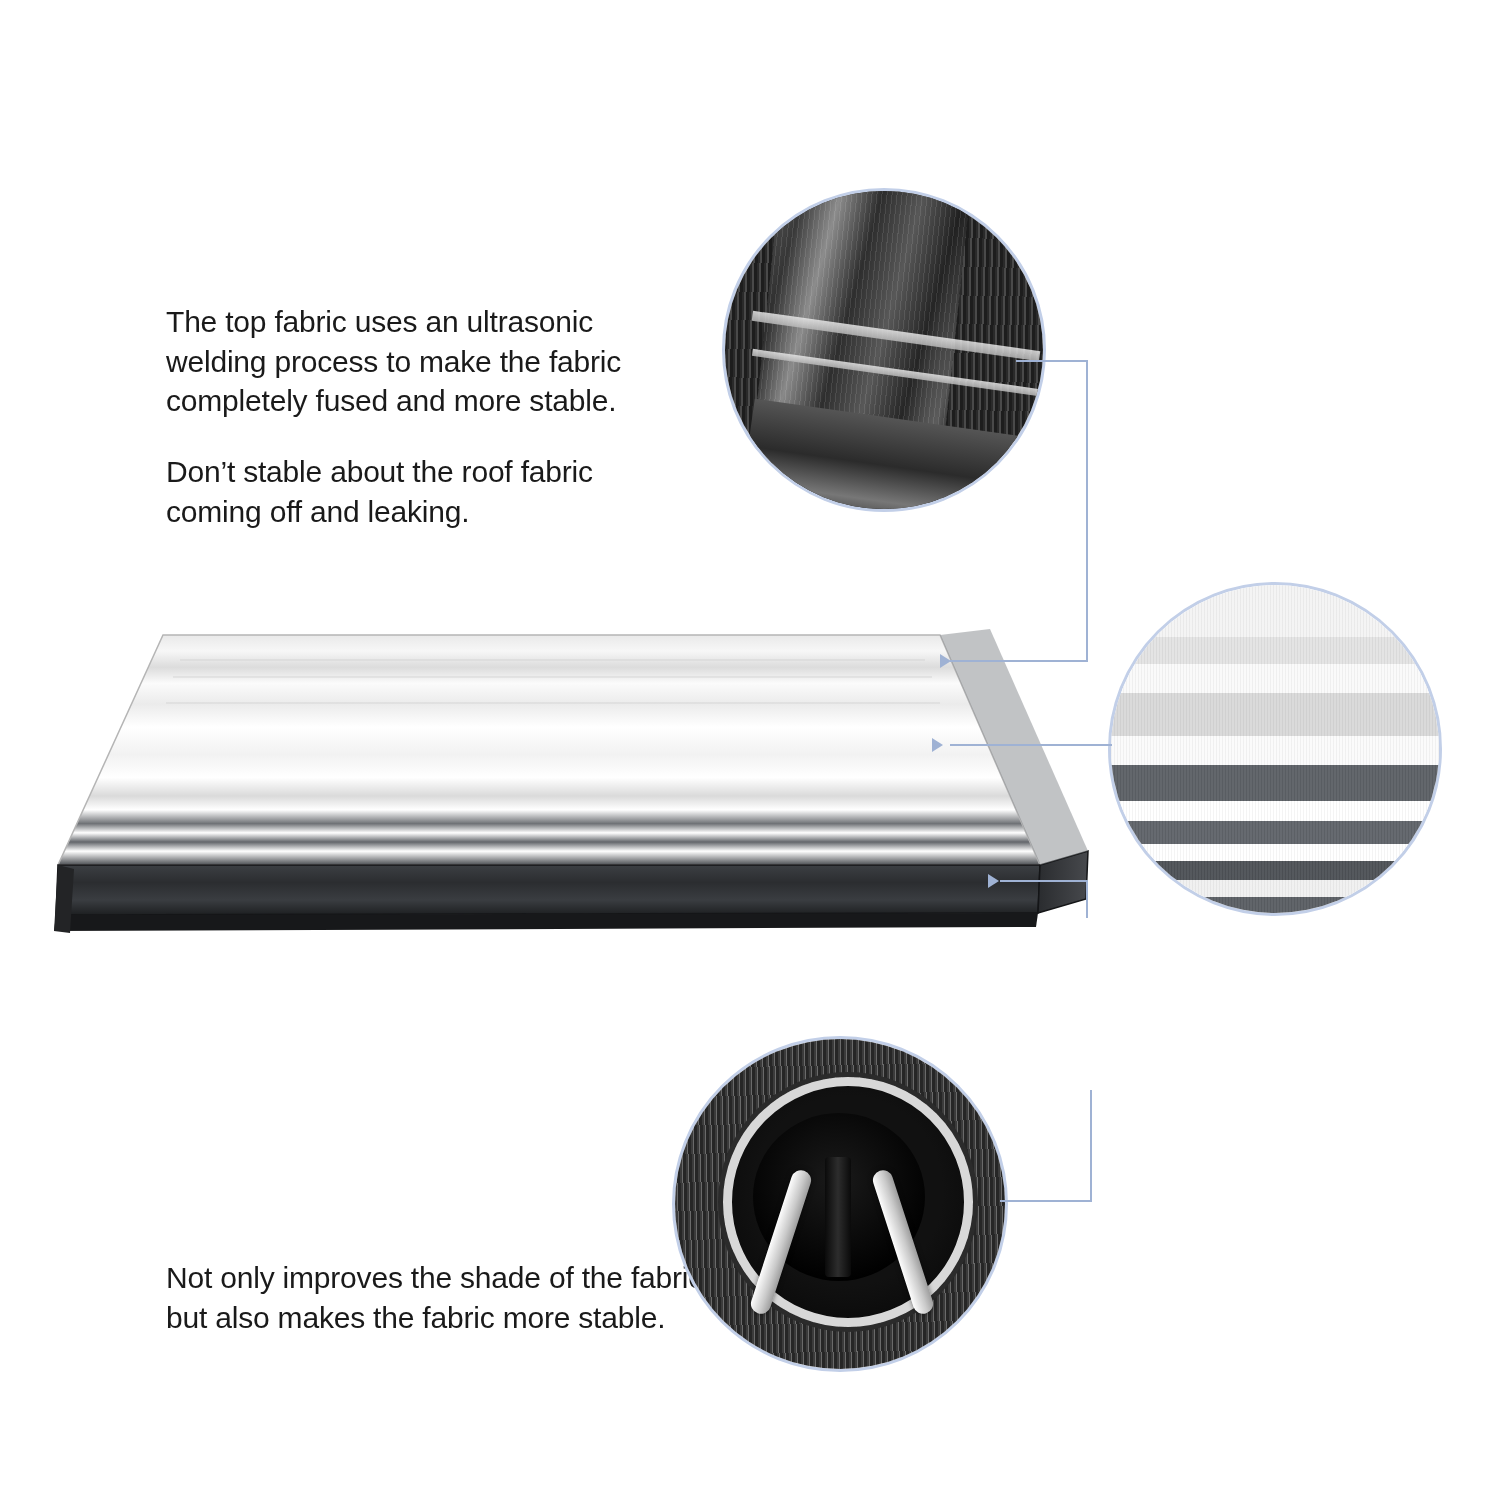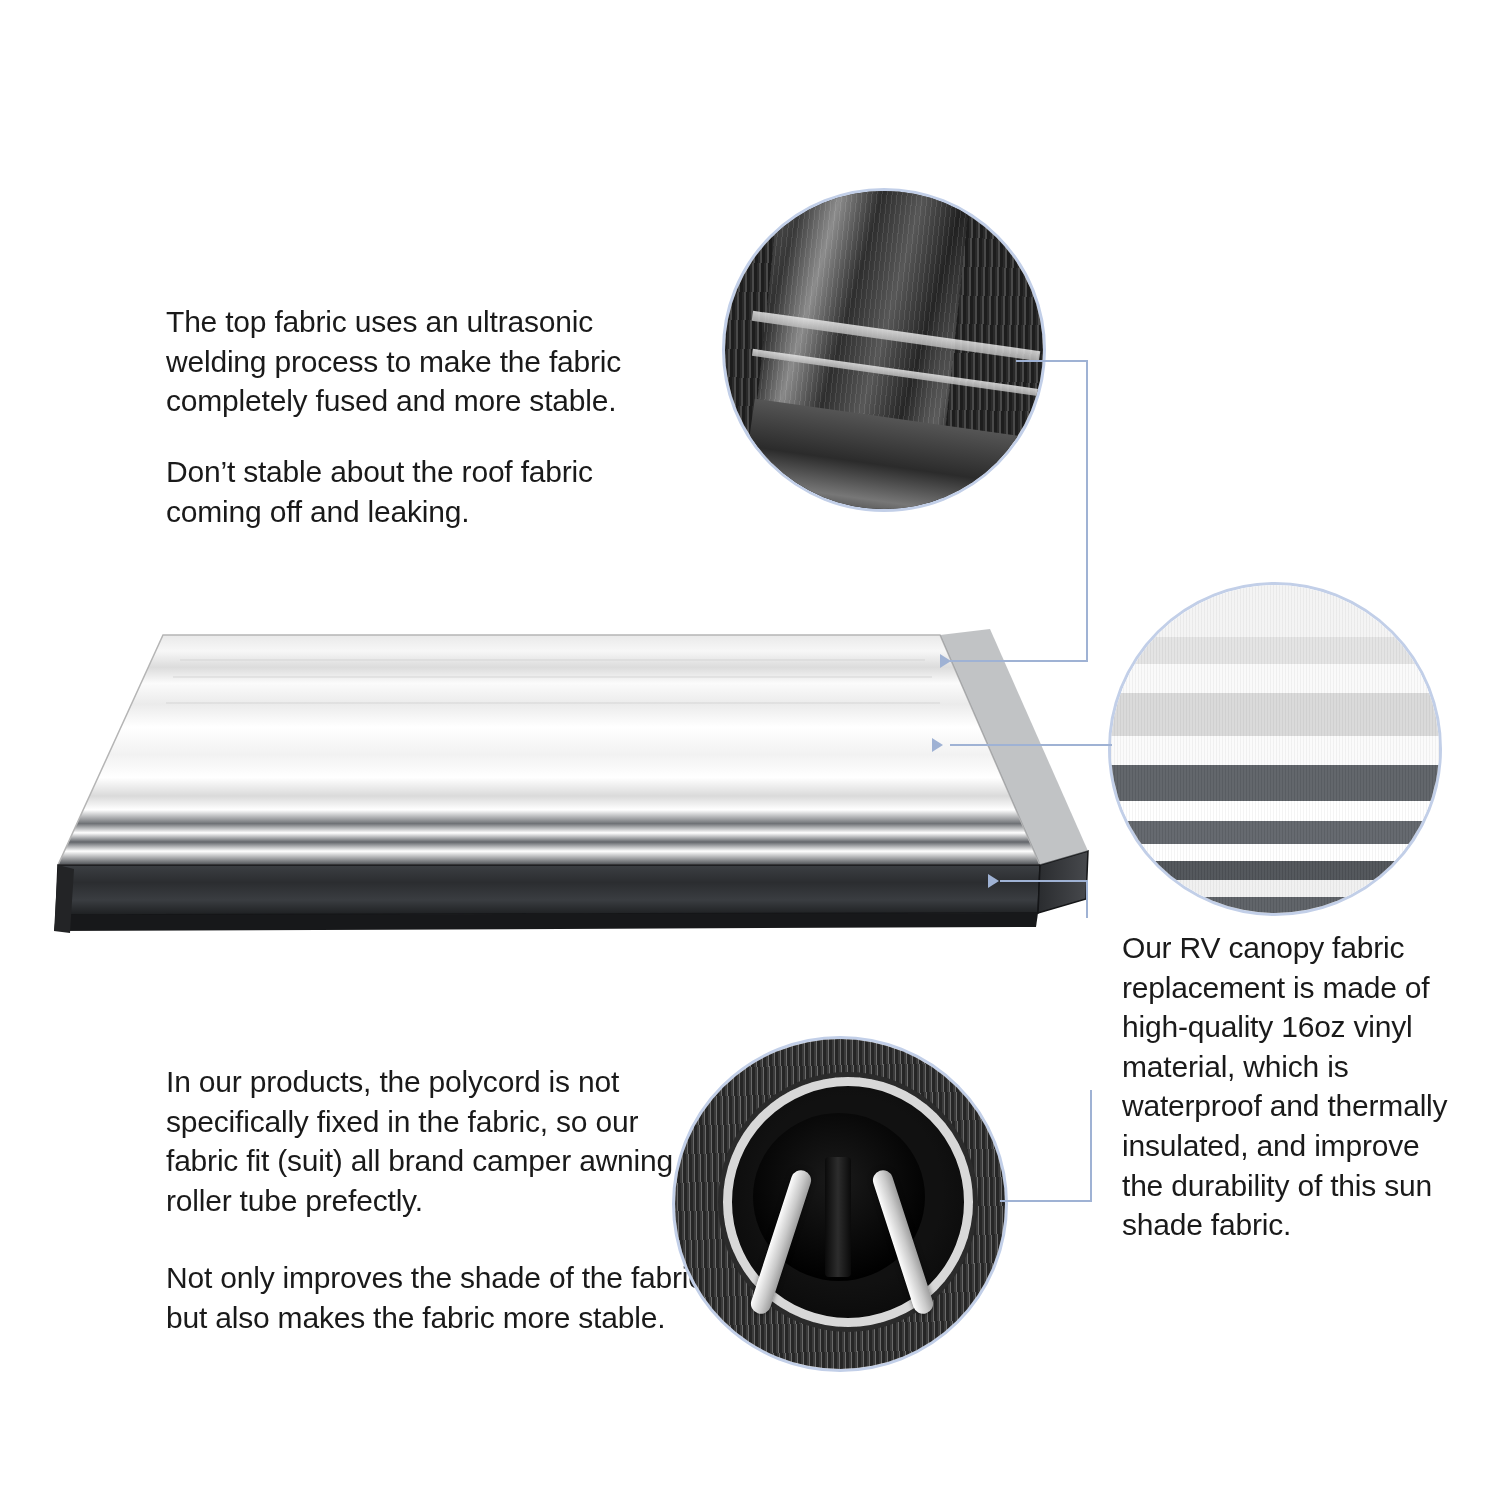--- a/index.html
+++ b/index.html
@@ -172,25 +172,23 @@
 </style>
 </head>
 <body>
 
 <div id="page">
 
   <div class="txt" style="left:166px; top:272px; width:530px;">The top fabric uses an ultrasonic welding process to make the fabric completely fused and more stable.</div>
 
   <div class="txt" style="left:166px; top:422px; width:510px;">Don’t stable about the roof fabric coming off and leaking.</div>
 
-  <div class="txt" style="left:166px; top:1032px; width:540px;">In our products, the polycord is not specifically fixed in the fabric, so our fabric fit (suit) all brand camper awning roller tube prefectly.</div>
 
   <div class="txt" style="left:166px; top:1228px; width:548px;">Not only improves the shade of the fabric, but also makes the fabric more stable.</div>
 
-  <div class="txt" style="left:1122px; top:898px; width:336px;">Our RV canopy fabric replacement is made of high-quality 16oz vinyl material, which is waterproof and thermally insulated, and improve the durability of this sun shade fabric.</div>
 
   <div class="circle" id="circle-roll">
     <div class="roll-bg"></div>
     <div class="roll-body"></div>
     <div class="roll-seam"></div>
     <div class="roll-edge"></div>
     <div class="roll-edge e2"></div>
     <div class="roll-fold"></div>
   </div>
 

